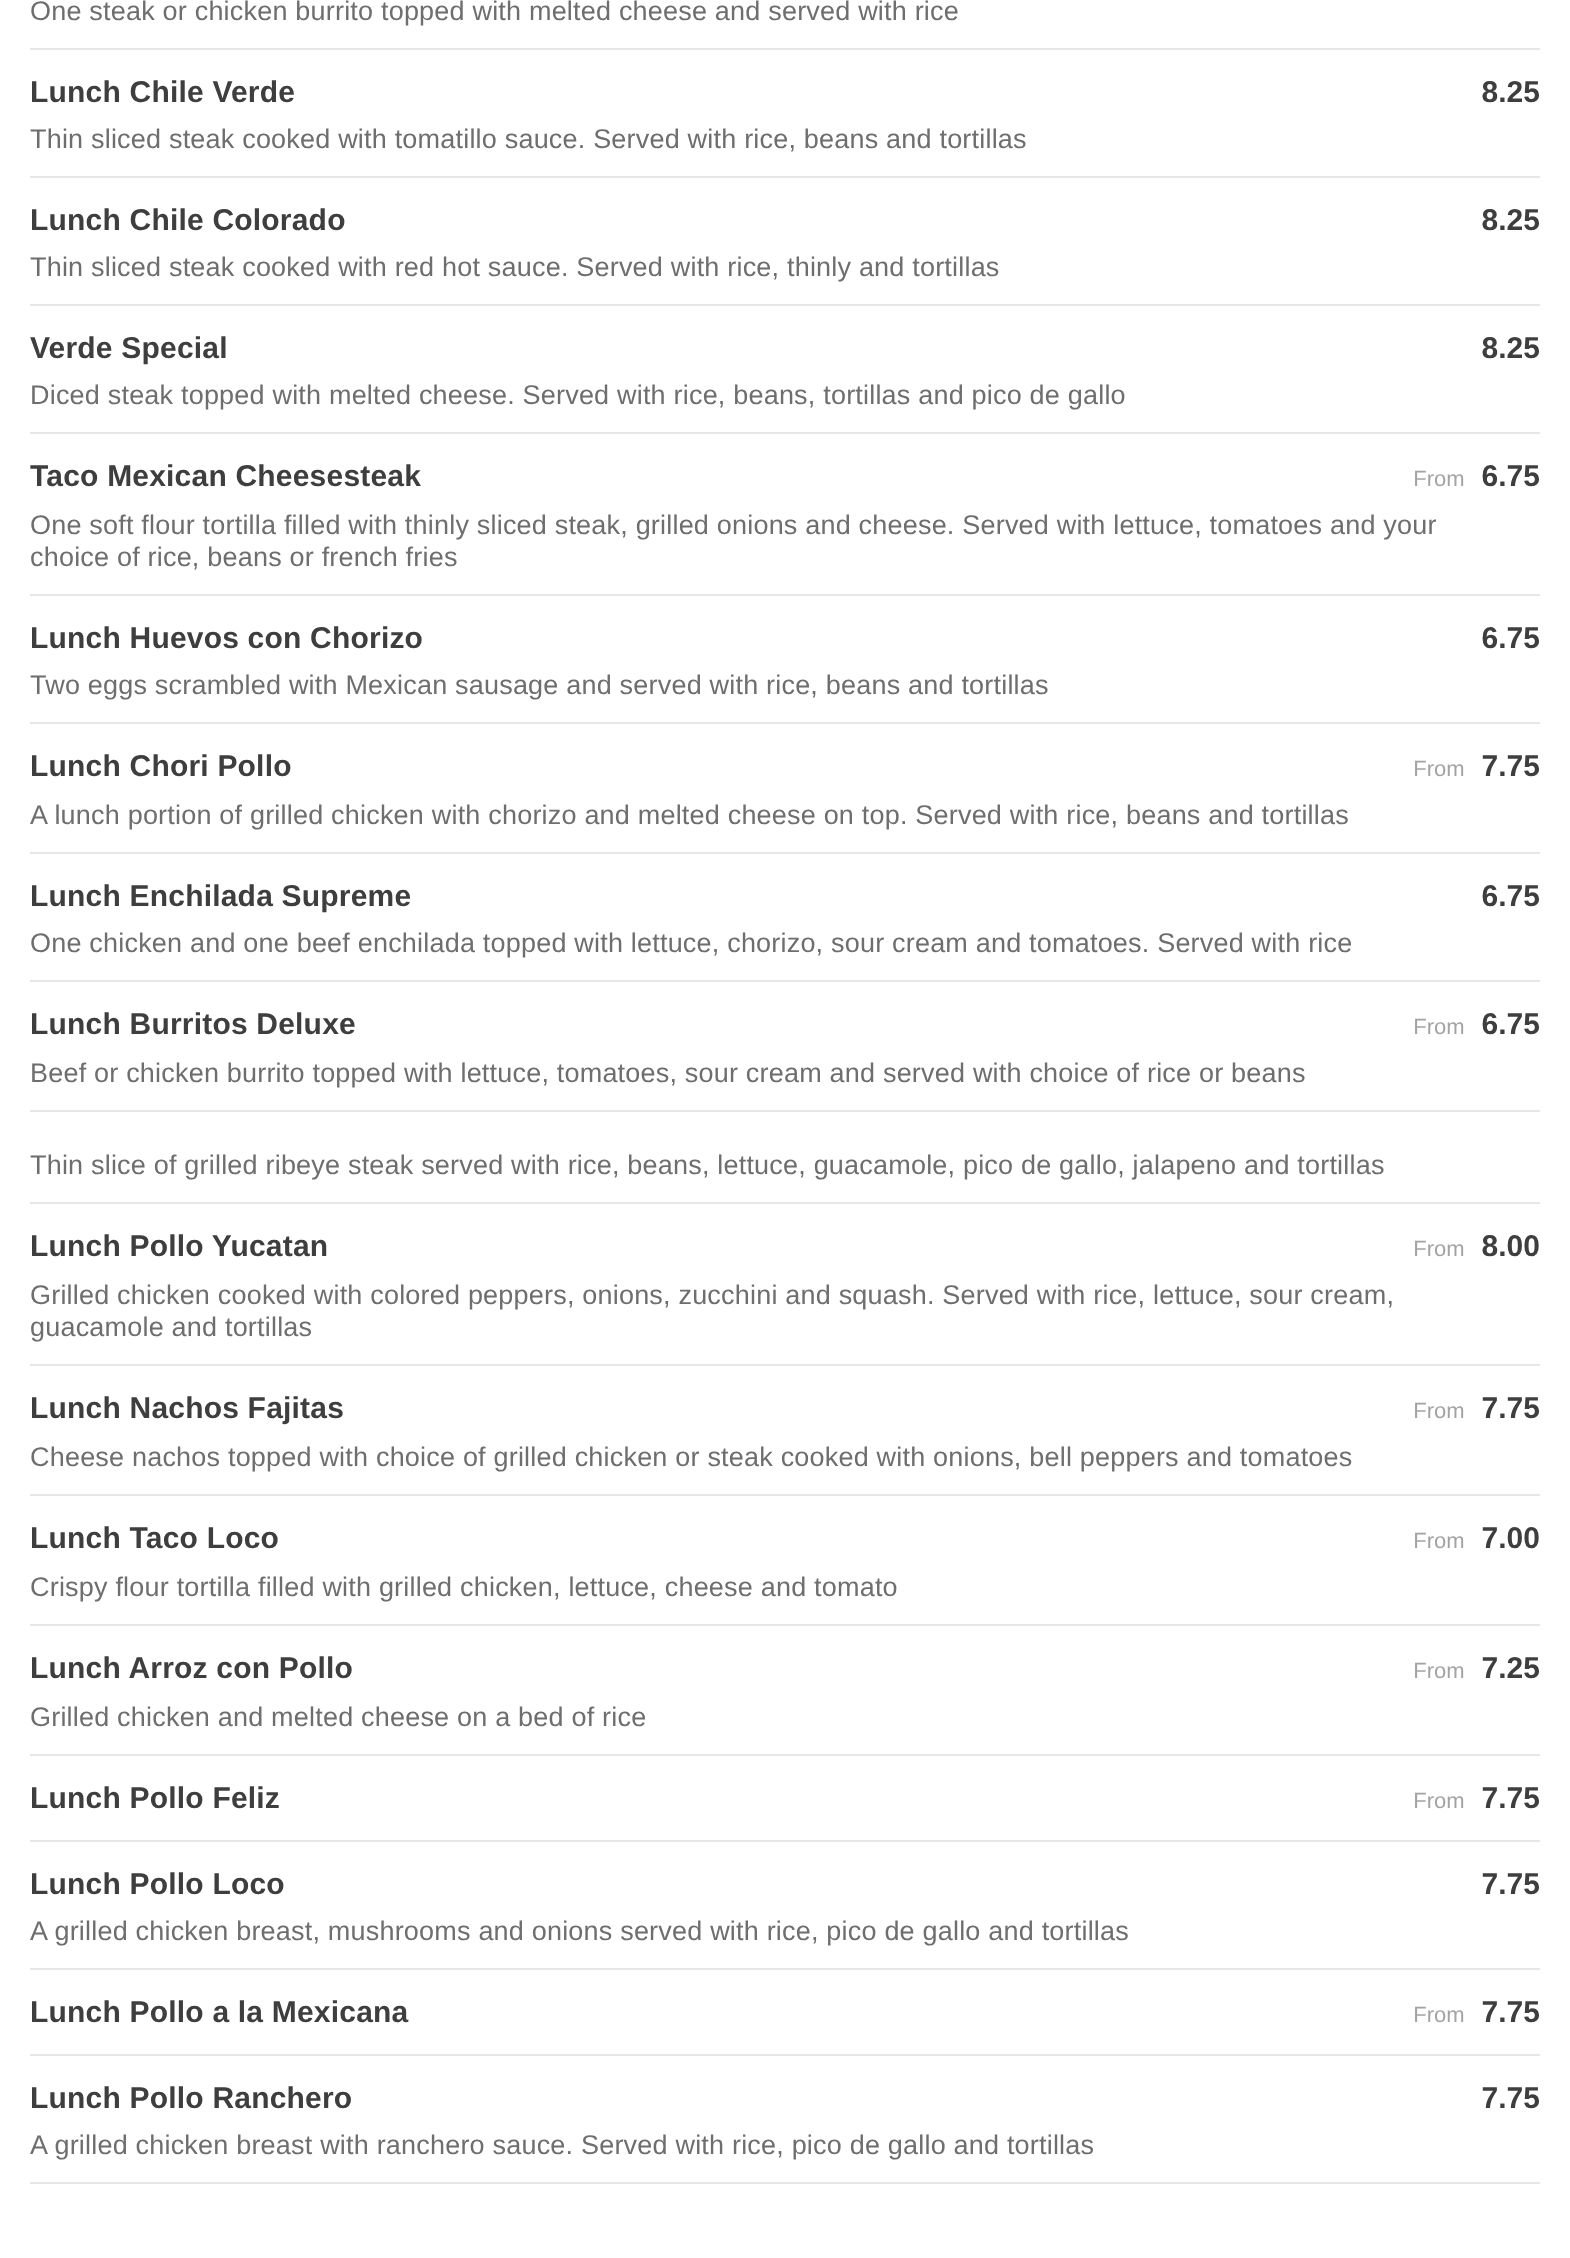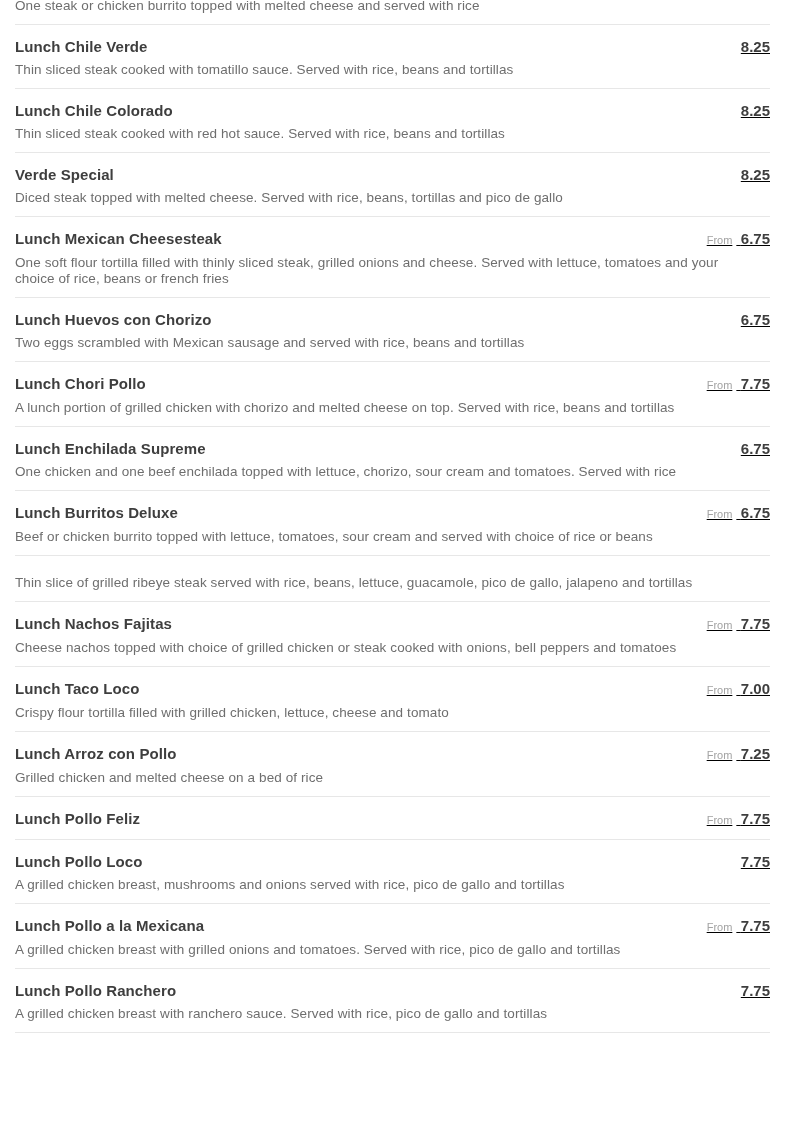--- a/index.html
+++ b/index.html
@@ -33,21 +33,20 @@
   .item-title {
     font-size: 15px;
     font-weight: bold;
     color: #3e3e3e;
     letter-spacing: 0.1px;
   }
   .item-price-wrap {
     white-space: nowrap;
     flex-shrink: 0;
     padding-left: 12px;
-    text-decoration: underline;
   }
   .from-label {
     font-size: 11px;
     color: #a3a3a3;
     margin-right: 4px;
   }
   .item-price {
     font-size: 15px;
     font-weight: bold;
     color: #3e3e3e;
@@ -83,37 +82,37 @@
     </div>
 
     <div class="menu-item">
       <div class="item-head">
         <span class="item-title">Lunch Chile Colorado</span>
         <span class="item-price-wrap">
           
           <span class="item-price">8.25</span>
         </span>
       </div>
-      <div class="item-desc">Thin sliced steak cooked with red hot sauce. Served with rice, beans and tortillas</div>
+      <div class="item-desc">Thin sliced steak cooked with red hot sauce. Served with rice, thinly and tortillas</div>
     </div>
 
     <div class="menu-item">
       <div class="item-head">
         <span class="item-title">Verde Special</span>
         <span class="item-price-wrap">
           
           <span class="item-price">8.25</span>
         </span>
       </div>
       <div class="item-desc">Diced steak topped with melted cheese. Served with rice, beans, tortillas and pico de gallo</div>
     </div>
 
     <div class="menu-item">
       <div class="item-head">
-        <span class="item-title">Lunch Mexican Cheesesteak</span>
+        <span class="item-title">Taco Mexican Cheesesteak</span>
         <span class="item-price-wrap">
           <span class="from-label">From</span>
           <span class="item-price">6.75</span>
         </span>
       </div>
       <div class="item-desc">One soft flour tortilla filled with thinly sliced steak, grilled onions and cheese. Served with lettuce, tomatoes and your choice of rice, beans or french fries</div>
     </div>
 
     <div class="menu-item">
       <div class="item-head">
@@ -156,20 +155,30 @@
           <span class="item-price">6.75</span>
         </span>
       </div>
       <div class="item-desc">Beef or chicken burrito topped with lettuce, tomatoes, sour cream and served with choice of rice or beans</div>
     </div>
 
     <div class="menu-item">
       <div class="item-desc">Thin slice of grilled ribeye steak served with rice, beans, lettuce, guacamole, pico de gallo, jalapeno and tortillas</div>
     </div>
 
+    <div class="menu-item">
+      <div class="item-head">
+        <span class="item-title">Lunch Pollo Yucatan</span>
+        <span class="item-price-wrap">
+          <span class="from-label">From</span>
+          <span class="item-price">8.00</span>
+        </span>
+      </div>
+      <div class="item-desc">Grilled chicken cooked with colored peppers, onions, zucchini and squash. Served with rice, lettuce, sour cream, guacamole and tortillas</div>
+    </div>
 
     <div class="menu-item">
       <div class="item-head">
         <span class="item-title">Lunch Nachos Fajitas</span>
         <span class="item-price-wrap">
           <span class="from-label">From</span>
           <span class="item-price">7.75</span>
         </span>
       </div>
       <div class="item-desc">Cheese nachos topped with choice of grilled chicken or steak cooked with onions, bell peppers and tomatoes</div>
@@ -219,21 +228,20 @@
     </div>
 
     <div class="menu-item">
       <div class="item-head">
         <span class="item-title">Lunch Pollo a la Mexicana</span>
         <span class="item-price-wrap">
           <span class="from-label">From</span>
           <span class="item-price">7.75</span>
         </span>
       </div>
-      <div class="item-desc">A grilled chicken breast with grilled onions and tomatoes. Served with rice, pico de gallo and tortillas</div>
     </div>
 
     <div class="menu-item">
       <div class="item-head">
         <span class="item-title">Lunch Pollo Ranchero</span>
         <span class="item-price-wrap">
           
           <span class="item-price">7.75</span>
         </span>
       </div>

